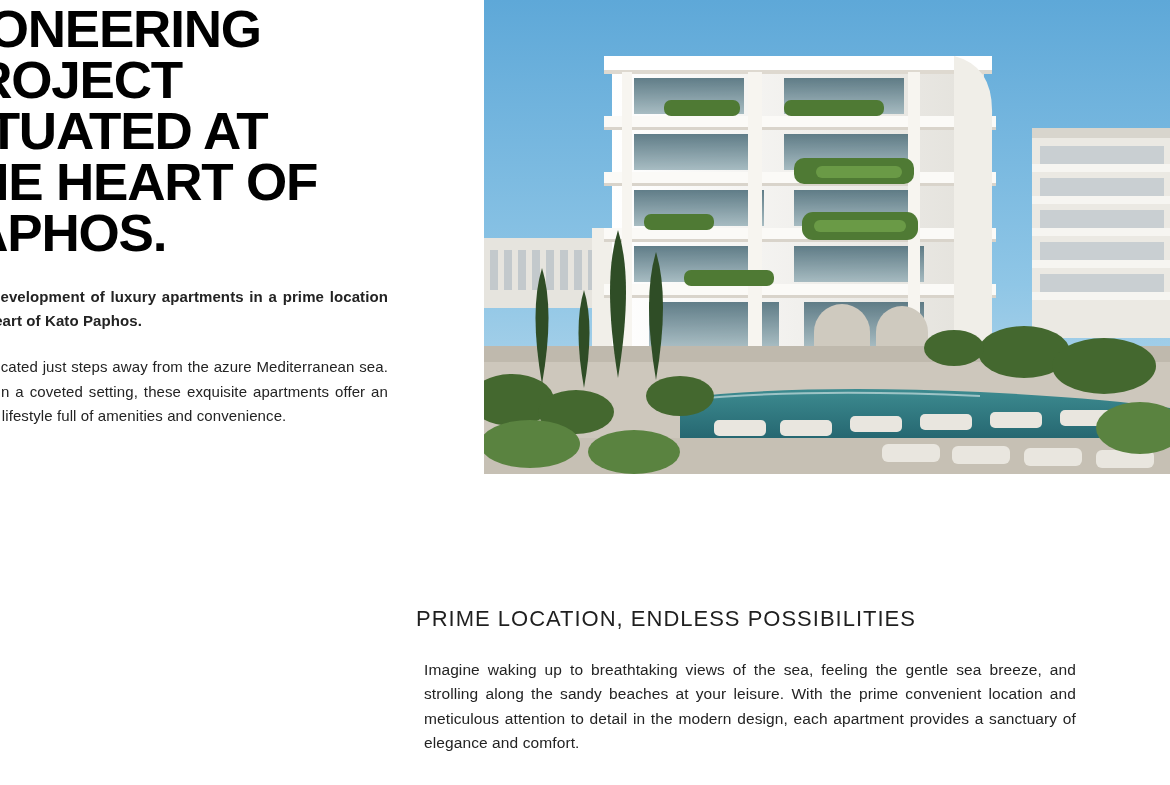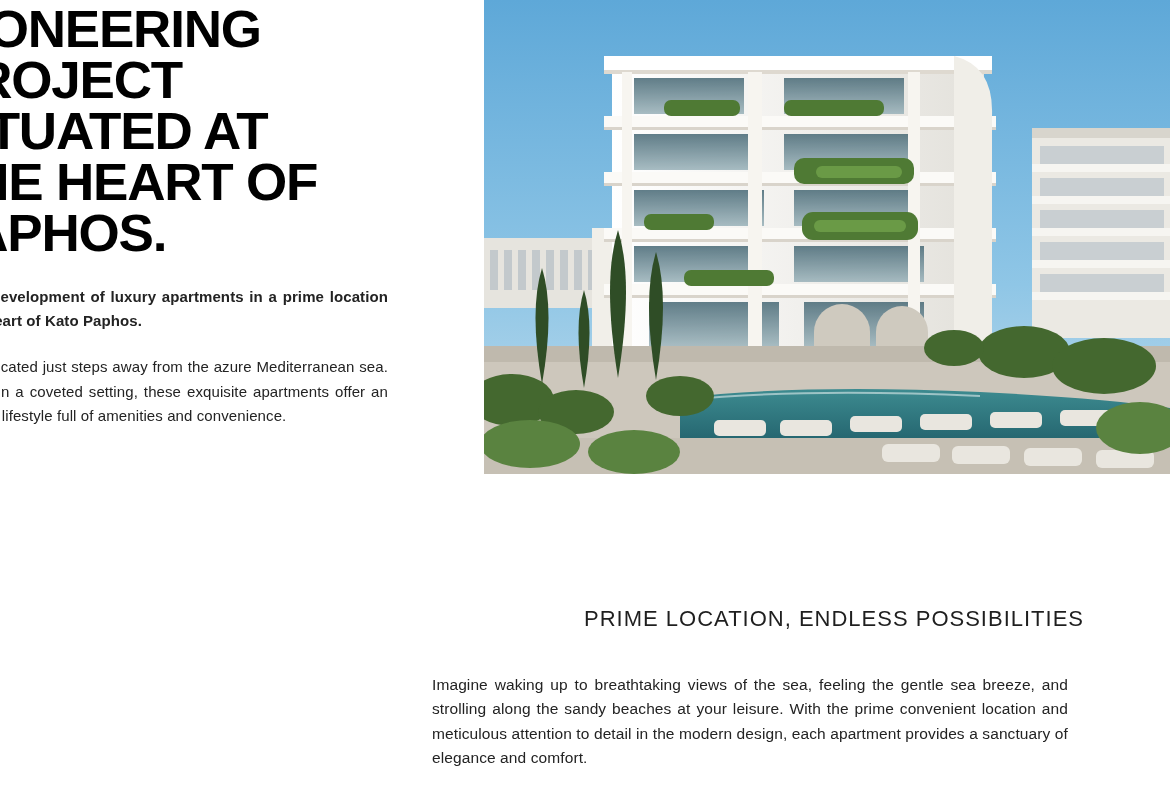--- a/index.html
+++ b/index.html
@@ -71,29 +71,28 @@
     position: absolute;
     left: 416px;
     top: 606px;
     width: 668px;
   }
   .section-title {
     font-size: 22px;
     font-weight: 400;
     letter-spacing: 1.0px;
     color: #1f1f1f;
-    margin: 0 0 41px 0;
-    text-align: right;
+    margin: 0 0 26px 0;
   }
   .section-para {
     font-size: 15.5px;
     line-height: 1.57;
     color: #232323;
     text-align: justify;
-    margin: 16px;
+    margin: 8px;
     letter-spacing: 0.1px;
   }
 </style>
 </head>
 <body>
 
 <div class="left-col">
   <h1 class="headline">PIONEERING
 PROJECT
 SITUATED AT

